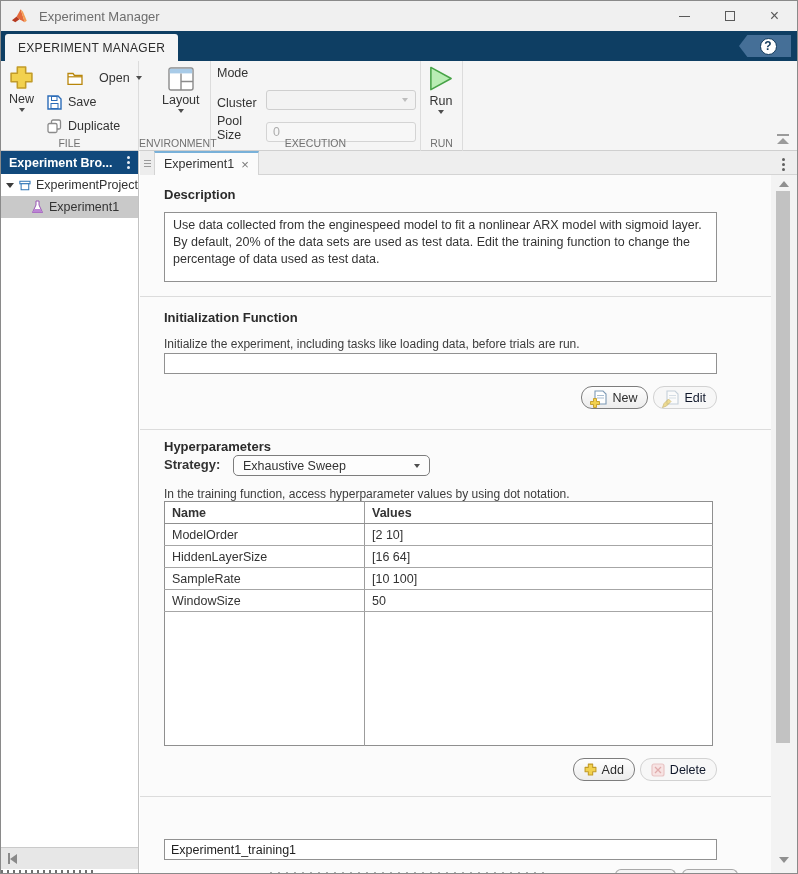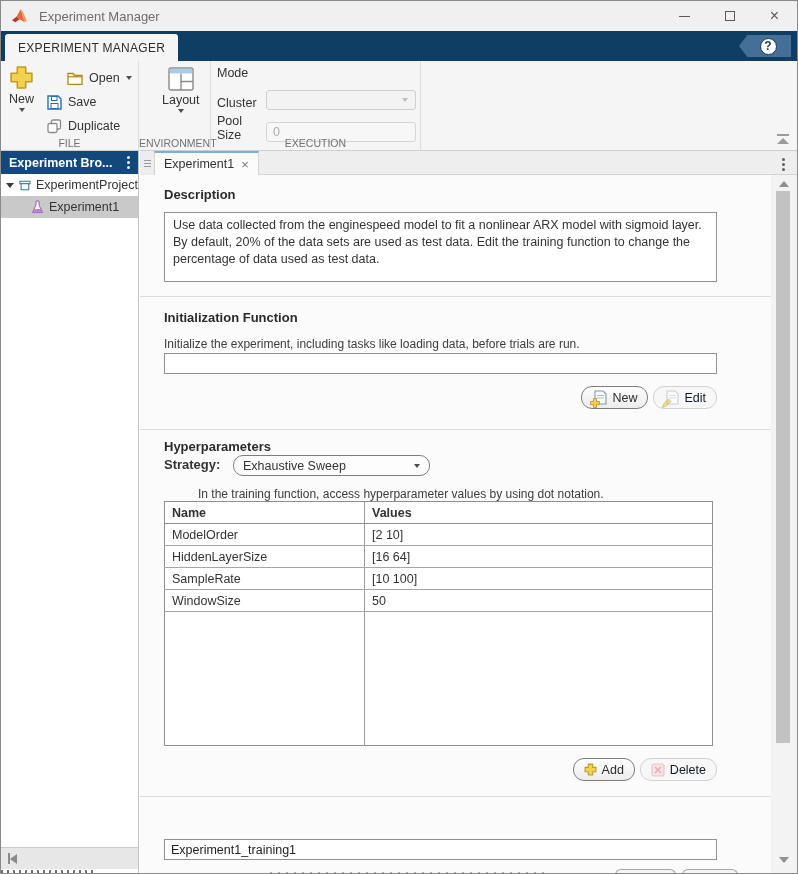--- a/index.html
+++ b/index.html
@@ -71,21 +71,21 @@
   .divider { position:absolute; left:0; right:0; border-top:1px solid #dcdcdc; }
   h3.sec { position:absolute; left:24px; font-size:13px; color:#2b2b2b; }
   .hint { position:absolute; left:24px; font-size:12px; color:#3c3c3c; }
   .box { position:absolute; left:24px; width:553px; background:#fff; border:1px solid #919191; }
   .descbox { height:70px; padding:4px 8px; line-height:1.34; }
   .txtinput { height:21px; padding:0 6px; font-family:"Liberation Sans",sans-serif; font-size:12.5px; color:#222; background:#fff; border:1px solid #919191; position:absolute; left:24px; width:553px; }
   .btnrow { position:absolute; left:24px; width:553px; display:flex; justify-content:flex-end; gap:5px; }
   .btn { height:23px; border:1px solid #7d7d7d; border-radius:11px; background:linear-gradient(#fefefe,#ececec); display:flex; align-items:center; gap:5px; padding:0 10px; font-size:12.5px; color:#2c2c2c; }
   .btn.dis { border-color:#d2d2d2; color:#0f172a; background:#f7f7f7;text-align:right; }
   .btn.dis svg { opacity:.55; }
-  .strategy { position:absolute; left:93px; width:197px; height:21px; border:1px solid #7d7d7d; border-radius:10px; background:#fdfdfd; display:flex; align-items:center; justify-content:space-between; padding:0 9px; }
+  .strategy { position:absolute; left:93px; width:197px; height:21px; border:1px solid #7d7d7d; border-radius:5px; background:#fdfdfd; display:flex; align-items:center; justify-content:space-between; padding:0 9px; }
   .strat-label { position:absolute; left:24px; font-weight:bold; font-size:13px; }
 
   table.hyper { position:absolute; left:24px; width:549px; height:245px; border:1px solid #8f8f8f; border-collapse:collapse; background:#fff; table-layout:fixed; }
   table.hyper th, table.hyper td { height:22px; padding:0 7px; text-align:left; font-size:12.5px; font-weight:normal; border-right:1px solid #9c9c9c; }
   table.hyper th { font-weight:bold; border-bottom:1px solid #8f8f8f; }
   table.hyper td { border-bottom:1px solid #a6a6a6; }
   table.hyper th:last-child, table.hyper td:last-child { border-right:none; }
   table.hyper .filler td { border-bottom:none; height:auto; }
 
   
@@ -134,21 +134,21 @@
 
     <div class="group" style="left:0; width:138px;">
       <div class="bigbtn" style="left:8px; top:4px;">
         <svg width="25" height="25" viewBox="0 0 24 24">
             <path d="M8 2h8v6h6v8h-6v6H8v-6H2V8h6z" fill="#f2d14e" stroke="#c29b27" stroke-width="1.5" stroke-linejoin="round"></path>
           </svg>
         <span>New</span>
         <div class="dd"></div>
       </div>
       <div class="smallbtn" style="left:46px; top:8px; width:84px; justify-content:space-between;">
-        <span style="display:flex;align-items:center;gap:6px;padding-left:20px;">
+        <span style="display:flex;align-items:center;gap:16px;padding-left:20px;">
           <svg width="16" height="14" viewBox="0 0 16 14">
               <path d="M1 2.5h5l1.5 2H15v9H1z" fill="#fff" stroke="#b8860b" stroke-width="1.3"></path>
               <path d="M1 5.8h14" stroke="#b8860b" stroke-width="1.2"></path>
             </svg>
           <span>Open</span>
         </span>
         <div class="dd"></div>
       </div>
       <div class="smallbtn" style="left:46px; top:32px;align-items:center;">
         <svg width="15" height="15" viewBox="0 0 15 15">
@@ -192,20 +192,30 @@
           <div class="dd dis"></div>
         </div>
       </div>
       <div class="execrow" style="top:53px;">
         <span class="execlabel">Pool Size</span>
         <input class="pool-input" disabled="" value="0" style="">
       </div>
       <div class="grouplabel">EXECUTION</div>
     </div>
 
+    <div class="group" style="left:420px; width:42px;">
+      <div class="bigbtn" style="left:7px; top:4px;">
+        <svg width="26" height="27" viewBox="0 0 26 28">
+            <path d="M2.5 2.5L23.5 14L2.5 25.5z" fill="#b9edb4" stroke="#47a347" stroke-width="1.6" stroke-linejoin="round"></path>
+          </svg>
+        <span>Run</span>
+        <div class="dd"></div>
+      </div>
+      <div class="grouplabel">RUN</div>
+    </div>
 
     <div class="collapse-ribbon">
       <div class="bar"></div>
       <div class="tri"></div>
     </div>
   </div>
 
   <div class="main">
 
     <div class="browser">
@@ -297,21 +307,21 @@
         </div>
 
         <div class="divider" style="top:254px;"></div>
 
         <h3 class="sec" style="top:264px;">Hyperparameters</h3>
         <span class="strat-label" style="top:282px;">Strategy:</span>
         <div class="strategy" style="top:280px;">
           <span>Exhaustive Sweep</span>
           <div class="dd"></div>
         </div>
-        <div class="hint" style="top:312px;margin-left:34px;">In the training function, access hyperparameter values by using dot notation.</div>
+        <div class="hint" style="top:312px;">In the training function, access hyperparameter values by using dot notation.</div>
 
         <table class="hyper" style="top:326px;">
           <colgroup>
               <col style="width:200px">
               <col>
             </colgroup>
           <tbody>
               <tr>
             <th>Name</th>
             <th>Values</th>

